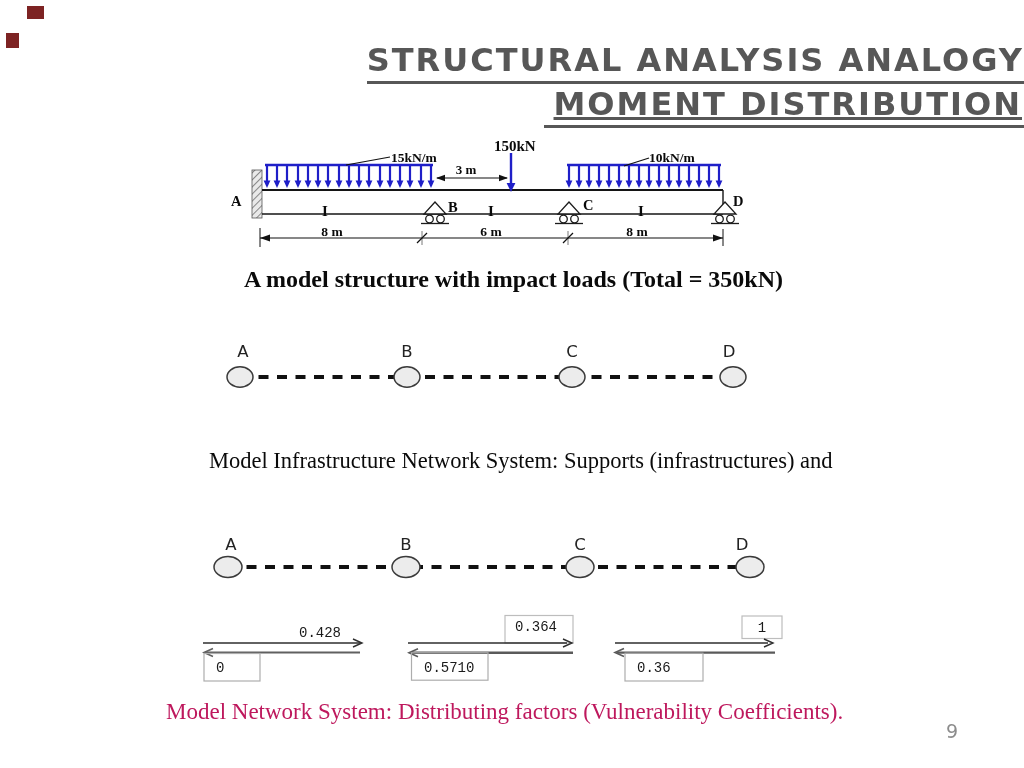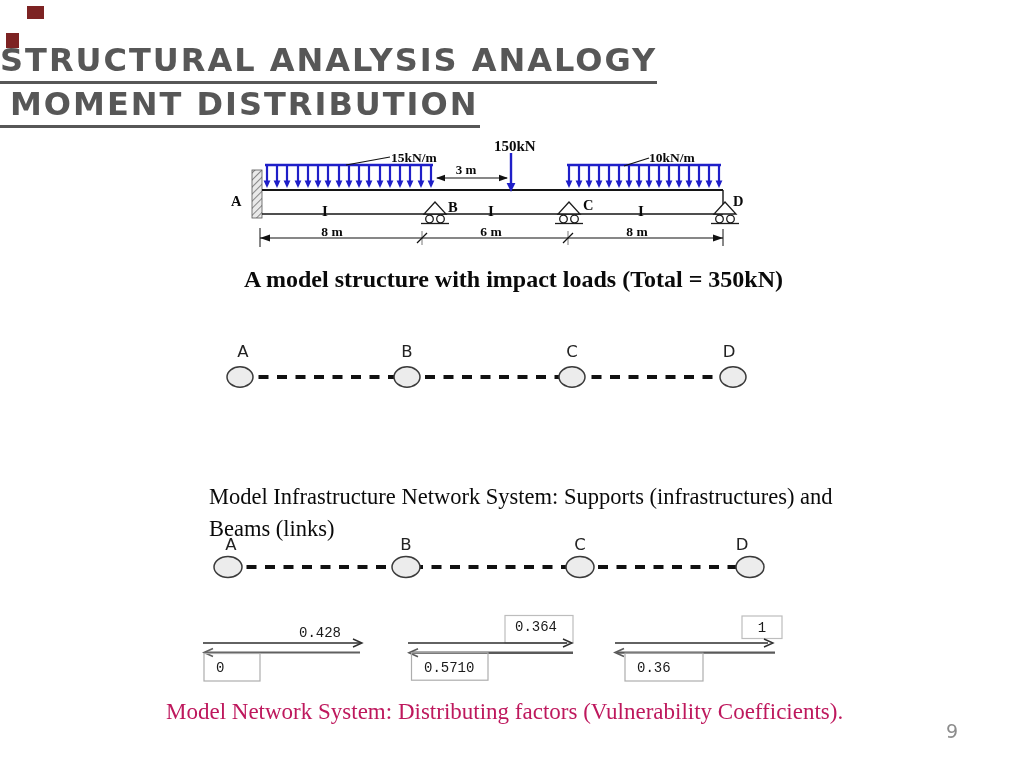--- a/index.html
+++ b/index.html
@@ -4,30 +4,30 @@
 <style>
   html,body{margin:0;padding:0;}
   body{width:1024px;height:768px;background:#ffffff;position:relative;overflow:hidden;
        font-family:"Liberation Sans",sans-serif;}
   .abs{position:absolute;}
   
   .sq{position:absolute;background:#7d2323;}
   .sq1{left:27px;top:6px;width:17px;height:13px;}
   .sq2{left:6px;top:33px;width:13px;height:15px;}
   
-  .title{position:absolute;left:0;right:0;top:40px;text-align:left;
+  .title{position:absolute;left:0;right:0;top:40px;text-align:right;
          font-family:"DejaVu Sans",sans-serif;font-weight:bold;font-size:32px;
-         letter-spacing:2px;color:#575757;line-height:40px;}
+         letter-spacing:2px;color:#575757;line-height:40px;padding-left:16px;}
   .title .tl{display:inline-block;border-bottom:3px solid #575757;padding-bottom:1px;}
-  .title .tl2{padding-left:10px;padding-right:2px;}
+  .title .tl2{padding-left:10px;padding-right:2px;text-decoration:underline;}
   
   .caption{position:absolute;left:244px;top:266px;font-family:"Liberation Serif",serif;
            font-weight:bold;font-size:24px;color:#0a0a0a;white-space:nowrap;text-align:center;}
   .bodytext{position:absolute;left:209px;top:445px;font-family:"Liberation Serif",serif;
-            font-size:22.5px;color:#0a0a0a;line-height:31.5px;margin-top:36px;}
+            font-size:22.5px;color:#0a0a0a;line-height:31.5px;}
   .bottomtext{position:absolute;left:166px;top:699px;font-family:"Liberation Serif",serif;
               font-size:23px;color:#be185d;white-space:nowrap;}
   .pagenum{position:absolute;left:946px;top:720px;font-size:19px;color:#8c8c8c;
            font-family:"DejaVu Sans",sans-serif;}
   svg{position:absolute;overflow:visible;}
   
   text{fill:#0a0a0a;}
   .bserif{font-family:"Liberation Serif",serif;font-weight:bold;}
   .nodelbl{font-family:"DejaVu Sans",sans-serif;font-size:16.5px;fill:#232323;}
   .mono{font-family:"Liberation Mono","DejaVu Sans Mono",monospace;font-size:14px;fill:#1a1a1a;}
@@ -167,21 +167,20 @@
     <ellipse cx="733" cy="377" rx="13" ry="10.2"></ellipse>
   </g>
   <text class="nodelbl" x="243" y="357" text-anchor="middle">A</text>
   <text class="nodelbl" x="407" y="357" text-anchor="middle">B</text>
   <text class="nodelbl" x="572" y="357" text-anchor="middle">C</text>
   <text class="nodelbl" x="729" y="357" text-anchor="middle">D</text>
 </svg>
 
 <div class="bodytext">
   <div>Model Infrastructure Network System: Supports (infrastructures) and</div>
-  <div>Beams (links)</div>
 </div>
 
 <svg class="abs" style="left:200px;top:528px;" width="575" height="62" viewBox="200 528 575 62">
   <line x1="228" y1="567" x2="750" y2="567" stroke="#111" stroke-width="4" stroke-dasharray="10 8.5"></line>
   <g fill="#ececec" stroke="#3a3a3a" stroke-width="1.5">
     <ellipse cx="228" cy="567" rx="14" ry="10.5"></ellipse>
     <ellipse cx="406" cy="567" rx="14" ry="10.5"></ellipse>
     <ellipse cx="580" cy="567" rx="14" ry="10.5"></ellipse>
     <ellipse cx="750" cy="567" rx="14" ry="10.5"></ellipse>
   </g>

